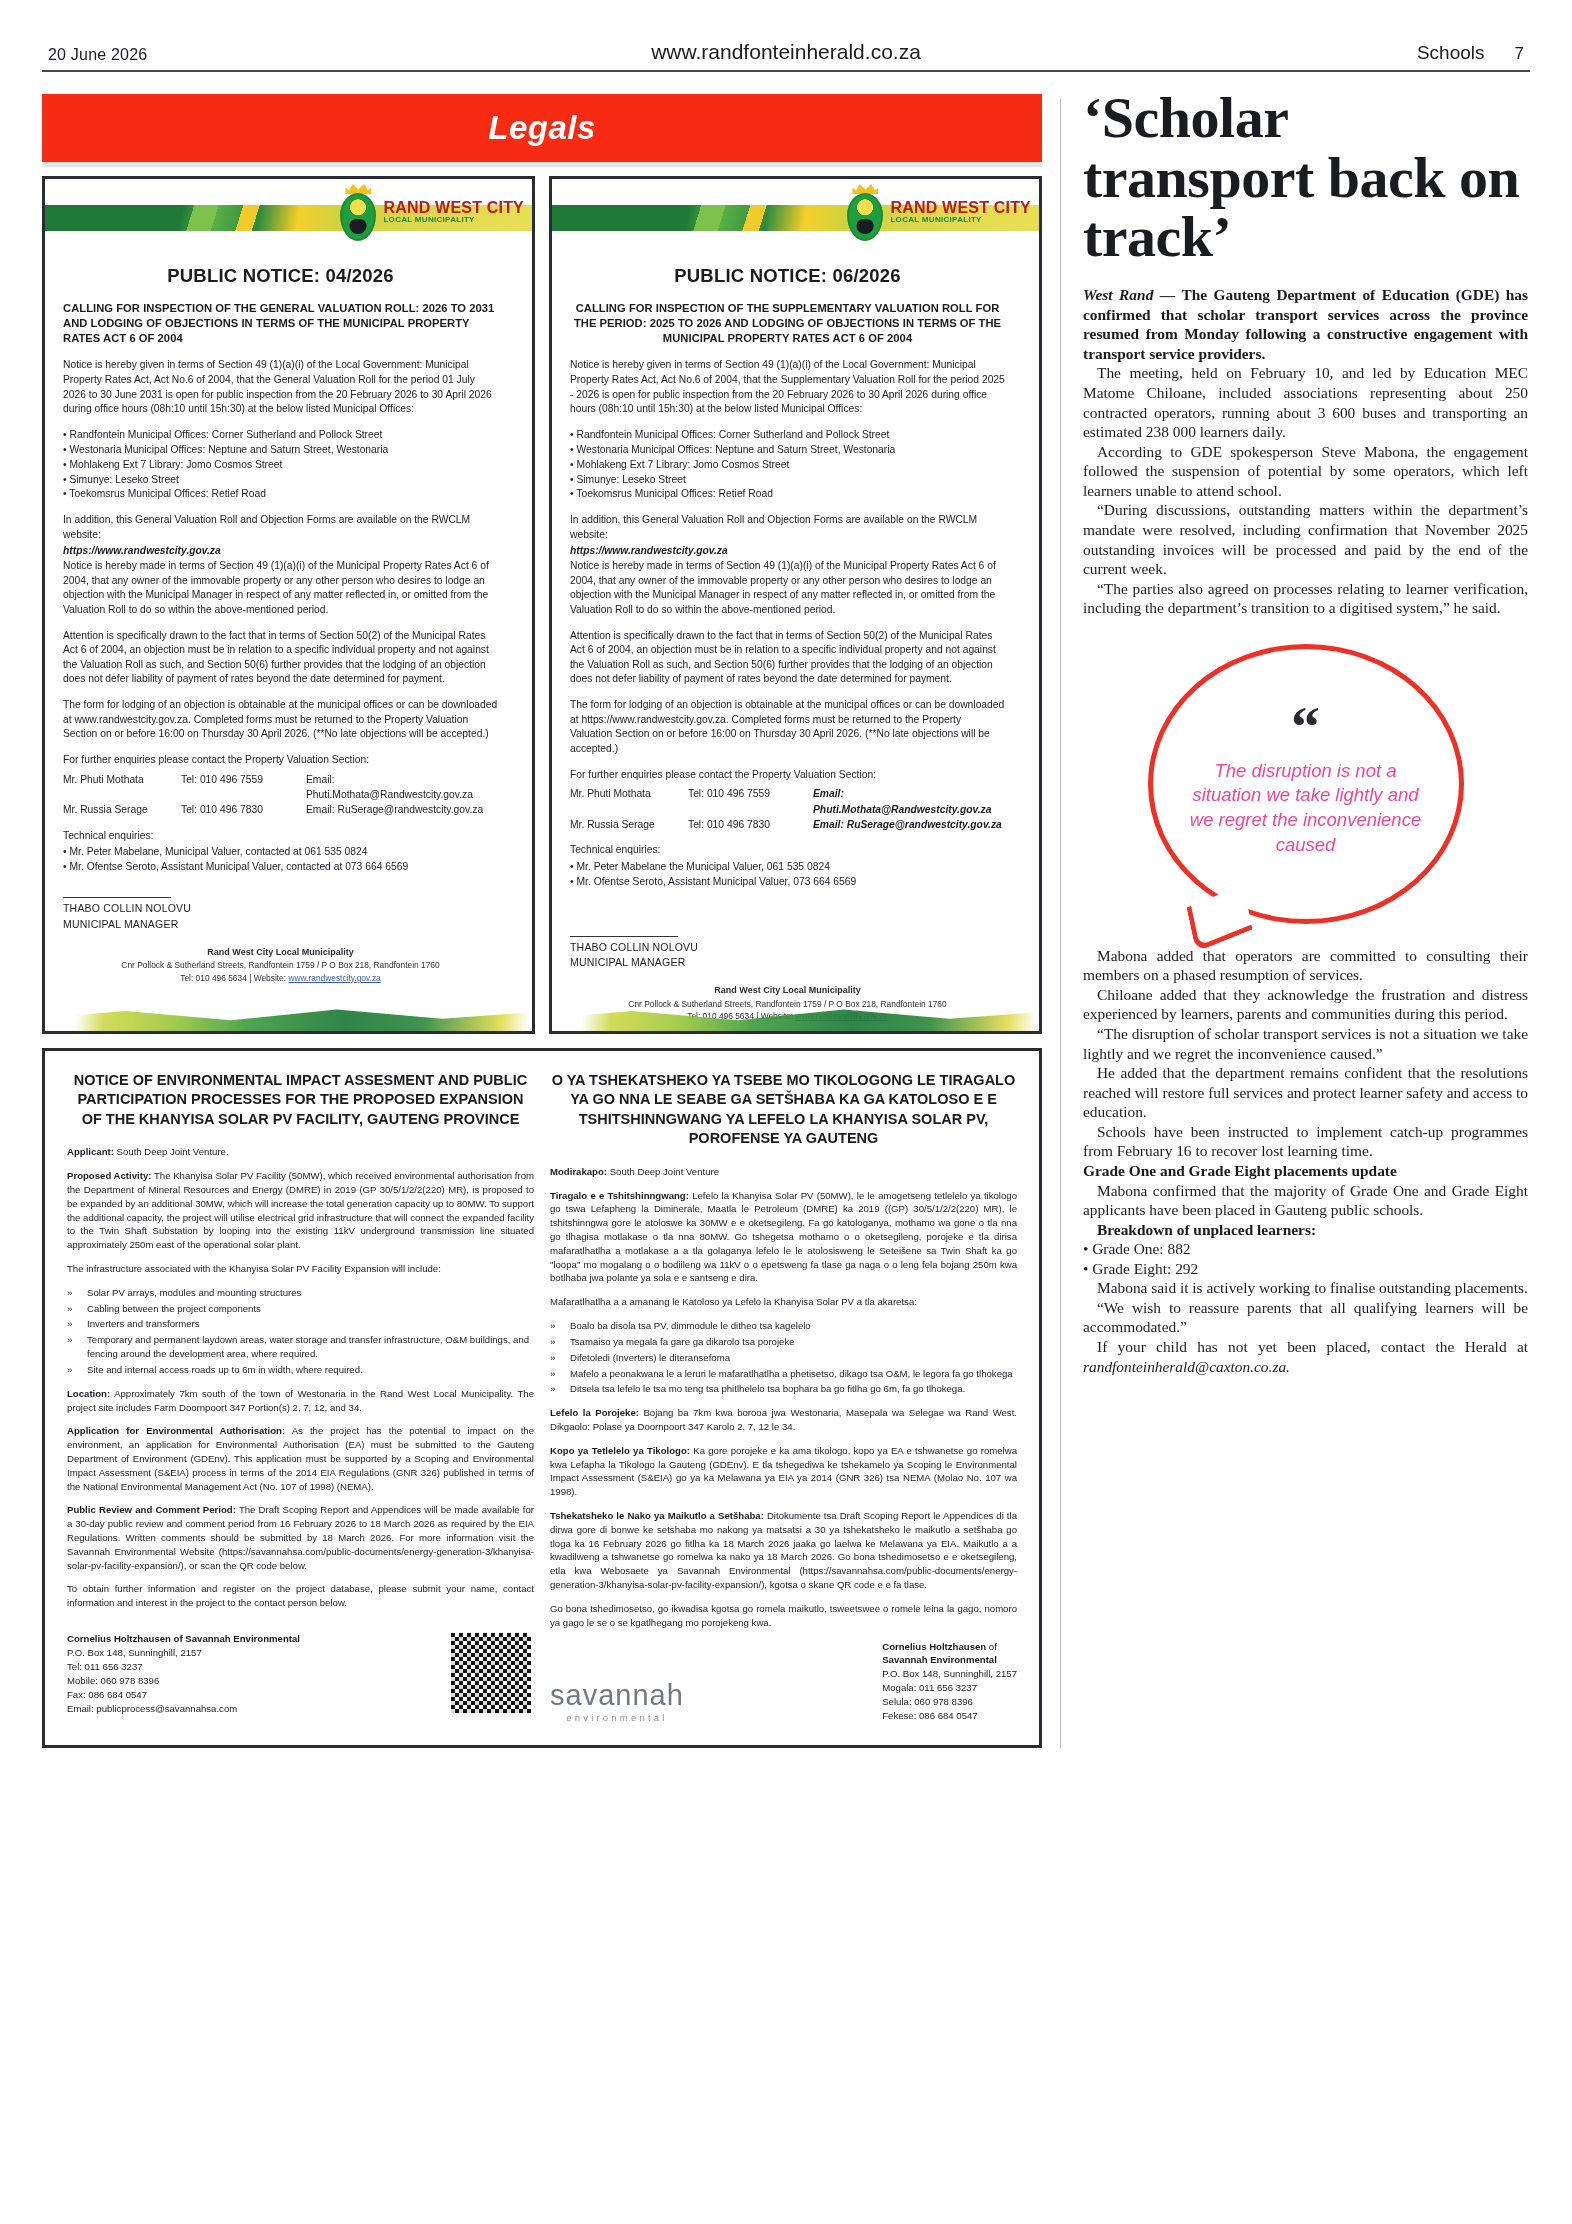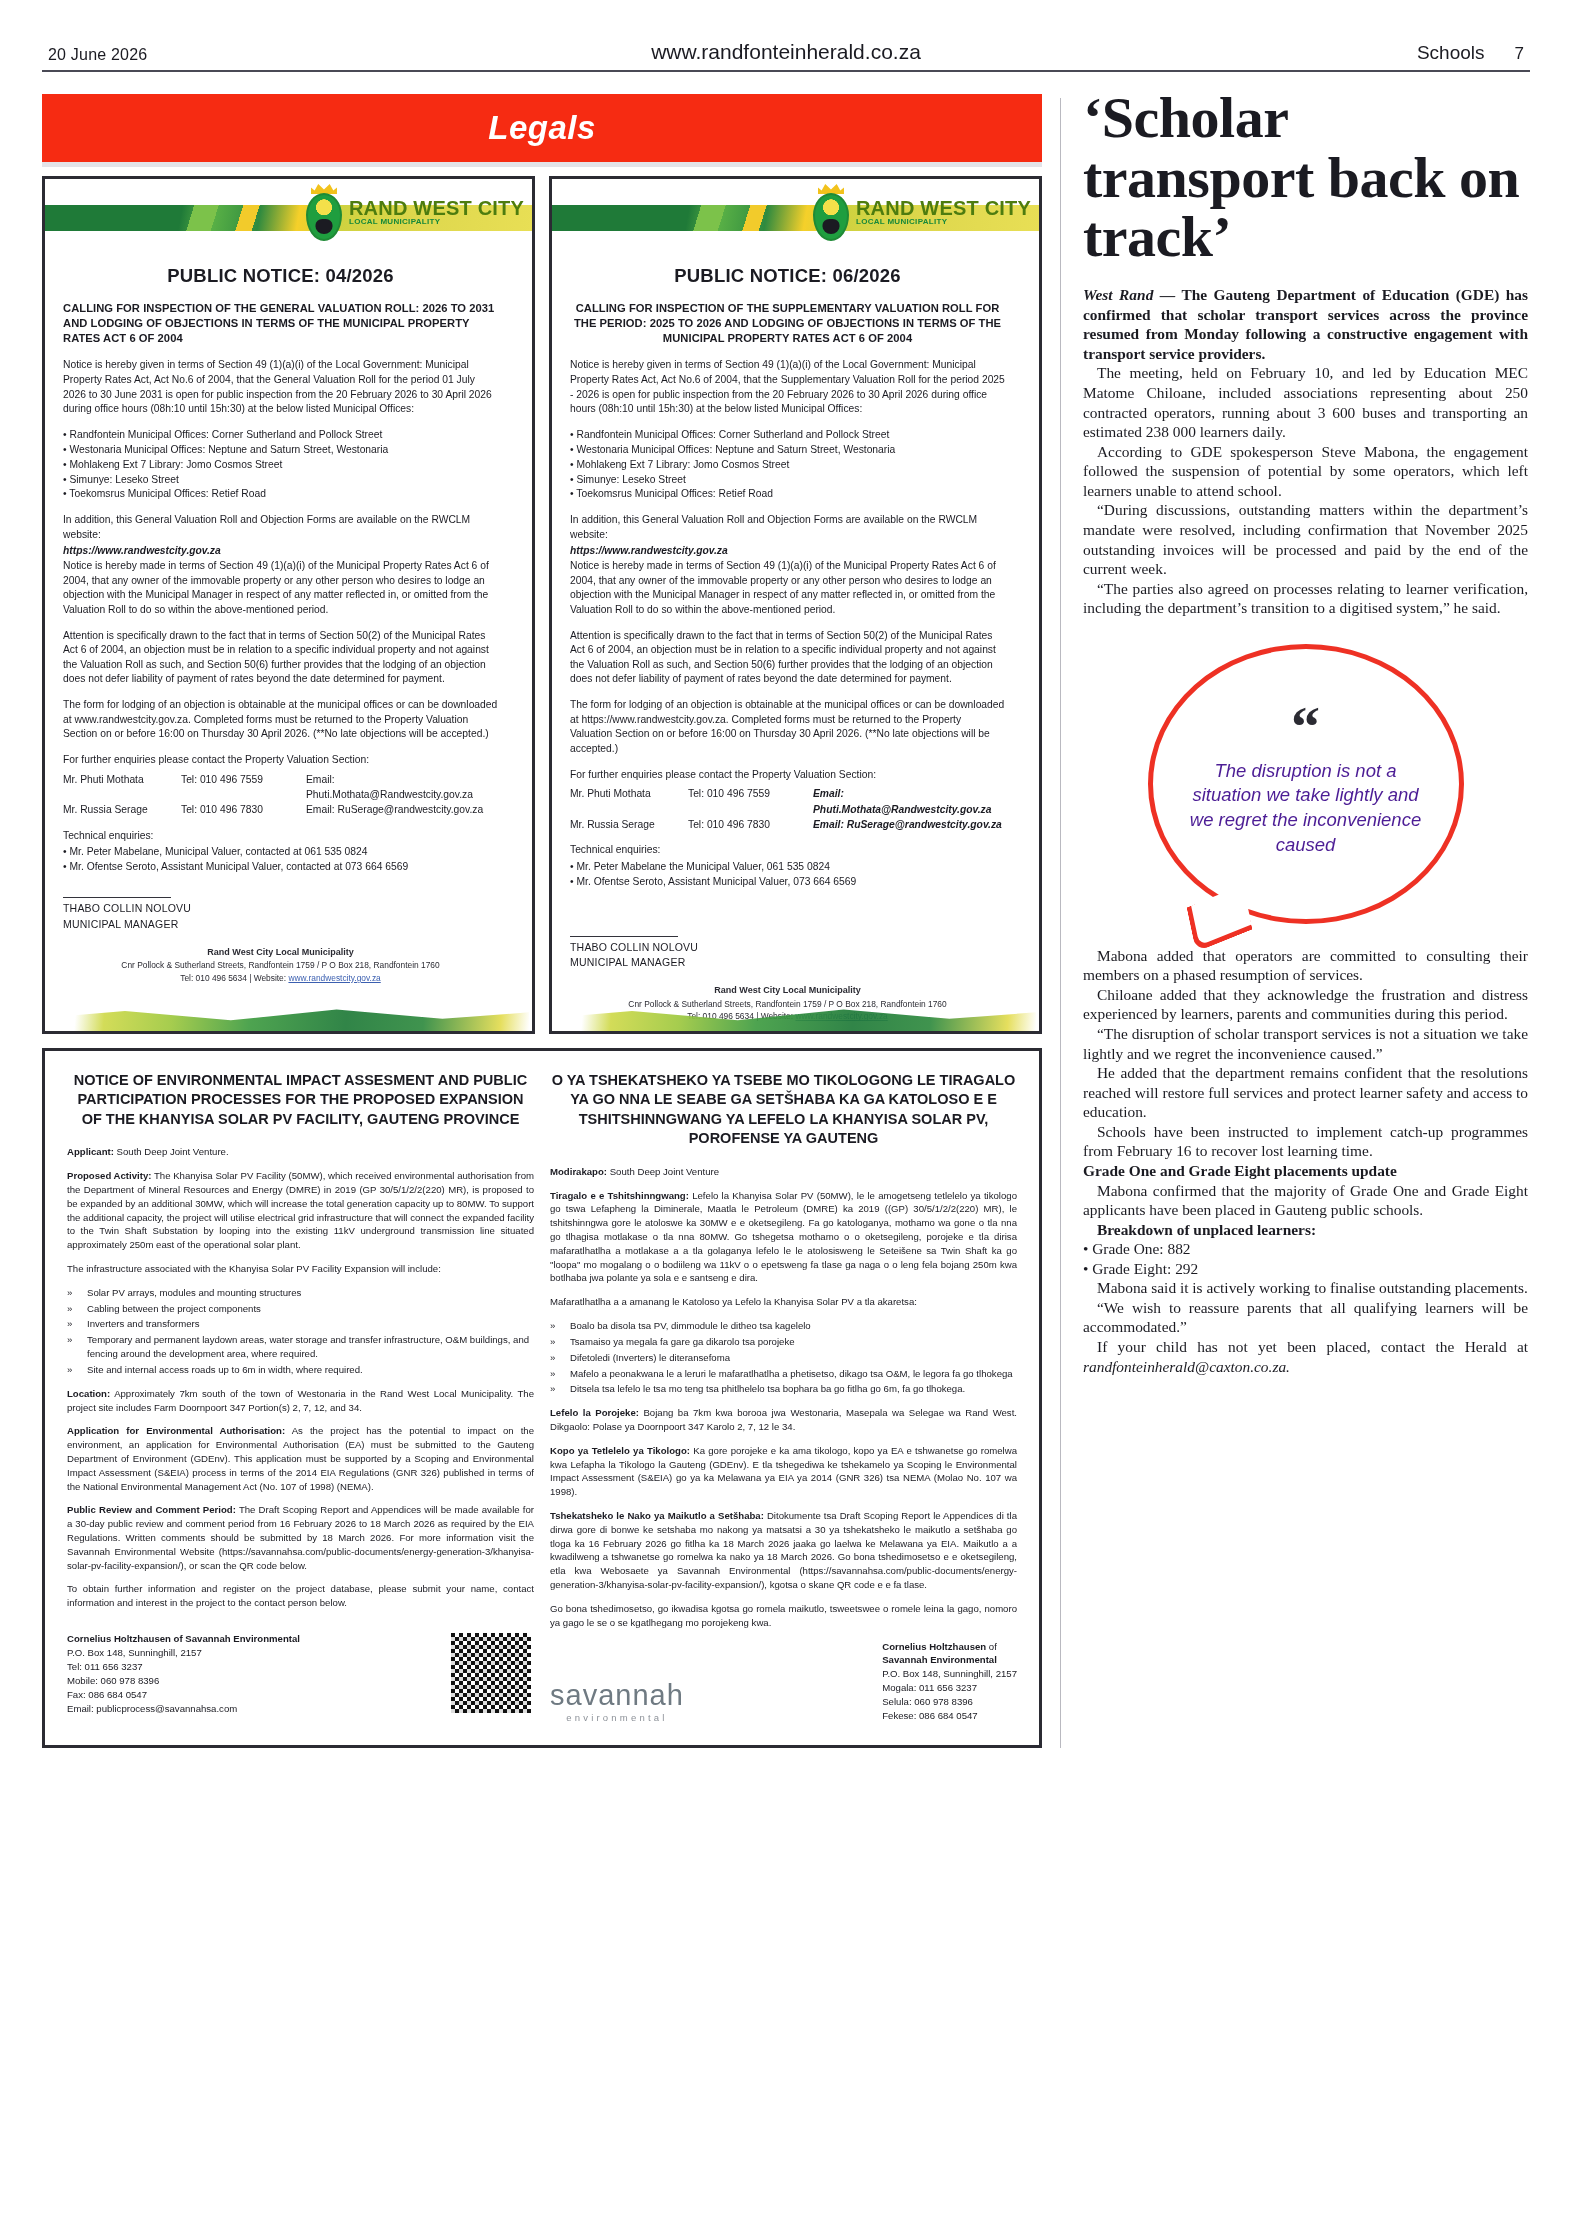--- a/index.html
+++ b/index.html
@@ -74,21 +74,21 @@
     position: absolute; top: 10px; left: 50%; transform: translateX(-50%);
     width: 36px; height: 48px; border-radius: 50%/46% 46% 54% 54%;
     background: radial-gradient(circle at 50% 28%, #f4e04a 0 22%, #1f9e3f 23% 100%);
     border: 2px solid #1f8a36;
   }
   .crest .shield:after {
     content: ""; position: absolute; left: 50%; top: 54%; transform: translateX(-50%);
     width: 17px; height: 15px; background: #1b1b22; border-radius: 40% 40% 50% 50%;
   }
   .rwc-name { line-height: 1; text-align: left; }
-  .rwc-name .l1 { font-size: 20px; font-weight: 800; color: #4d7c0f; letter-spacing: .2px; }
+  .rwc-name .l1 { font-size: 16px; font-weight: 800; color: #b91c1c; letter-spacing: .2px; }
   .rwc-name .l2 { font-size: 8px; font-weight: 700; color: #17893a; letter-spacing: .3px; }
 
   .notice-inner { padding: 2px 34px 0 18px; }
   .notice-title {
     text-align: center; font-size: 18.5px; font-weight: 700;
     letter-spacing: .2px; margin: 10px 0 14px 0;
     font-family: "Liberation Sans Narrow","Liberation Sans", sans-serif;
   }
   .notice-sub {
     font-size: 11.2px; font-weight: 700; line-height: 1.32;
@@ -177,21 +177,21 @@
   .quote-bubble:after {
     content: ""; position: absolute; left: 36px; bottom: -22px;
     width: 56px; height: 40px; background: #fff;
     border-left: 5px solid #ee3124; border-bottom: 5px solid #ee3124;
     transform: rotate(-22deg) skewX(-10deg);
     border-radius: 0 0 0 14px;
   }
   .q-mark { font-family: "Liberation Serif", serif; font-size: 58px; font-weight: 700;
     color: #2b2b33; line-height: .6; margin-bottom: 14px; }
   .q-text {
-    color: #4c1d95; font-style: italic; font-size: 18.5px;
+    color: #ec4899; font-style: italic; font-size: 18.5px;
     line-height: 1.34; text-align: center;
   }
 </style>
 </head>
 <body>
 
 <div class="page">
 
   <div class="masthead-wrap">
     <div class="masthead">

